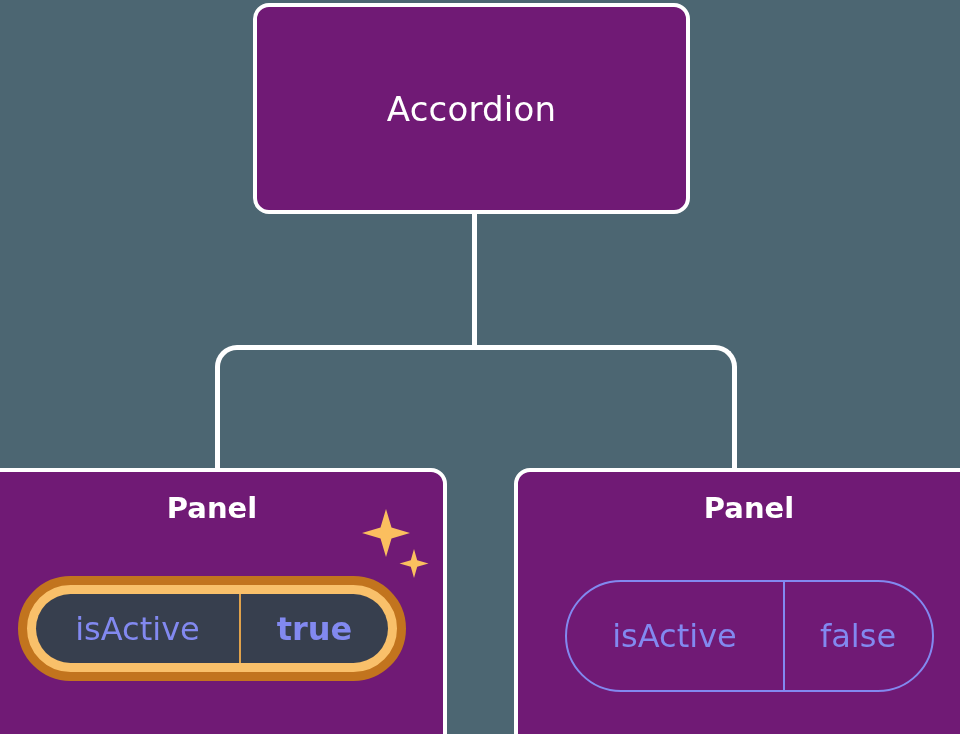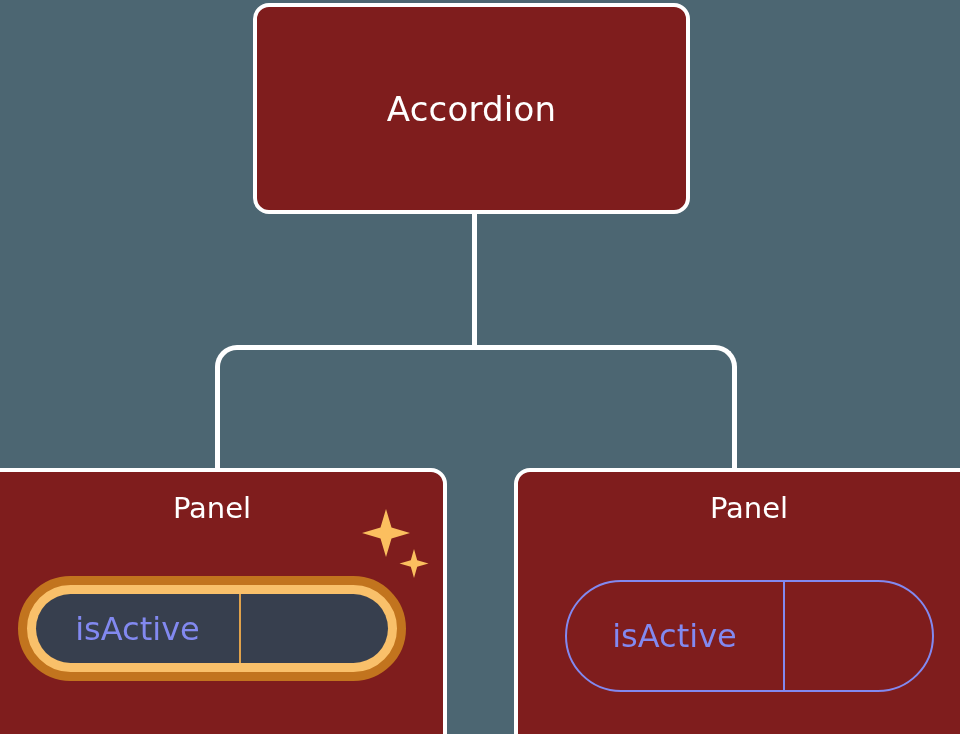--- a/index.html
+++ b/index.html
@@ -18,21 +18,21 @@
     width: 960px;
     height: 734px;
     background: #4c6672;
     overflow: hidden;
   }
 
   
   .node {
     position: absolute;
     box-sizing: border-box;
-    background: #7f1d1d;
+    background: #701a75;
     border: 4px solid #ffffff;
     border-radius: 16px;
   }
 
   
   #node-accordion {
     left: 253px;
     top: 3px;
     width: 437px;
     height: 211px;
@@ -57,21 +57,21 @@
     display: flex;
     flex-direction: column;
     align-items: center;
   }
   #node-panel-left  { left: -23px; }
   #node-panel-right { left: 514px; }
 
   .panel-node .node-title {
     color: #ffffff;
     font-size: 29px;
-    font-weight: 400;
+    font-weight: 700;
     line-height: 1;
     margin-bottom: 26px;
   }
   #node-panel-right .node-title { margin-bottom: 30px; }
 
   
   .conn {
     position: absolute;
     background: #ffffff;
   }
@@ -194,31 +194,33 @@
     <span class="node-title">Accordion</span>
   </div>
 
   <div id="node-panel-left" class="node panel-node">
     <span class="node-title">Panel</span>
 
     <div class="pill-wrap">
       <div class="pill pill-highlight">
         <div class="pill-highlight-inner">
           <div class="pill-cell pill-key">isActive</div>
+          <div class="pill-cell pill-val">true</div>
         </div>
       </div>
 
       <svg class="sparkles" viewBox="0 0 70 76">
         <path d="M26 2 L31.5 20.5 L50 26 L31.5 31.5 L26 50 L20.5 31.5 L2 26 L20.5 20.5 Z" fill="#fbbf5f"></path>
         <path d="M54 42 L57.2 53.3 L68.5 56.5 L57.2 59.7 L54 71 L50.8 59.7 L39.5 56.5 L50.8 53.3 Z" fill="#fbbf5f"></path>
       </svg>
     </div>
   </div>
 
   <div id="node-panel-right" class="node panel-node">
     <span class="node-title">Panel</span>
 
     <div class="pill pill-plain">
       <div class="pill-cell pill-key">isActive</div>
+      <div class="pill-cell pill-val">false</div>
     </div>
   </div>
 
 </div>
 
 </body></html>

